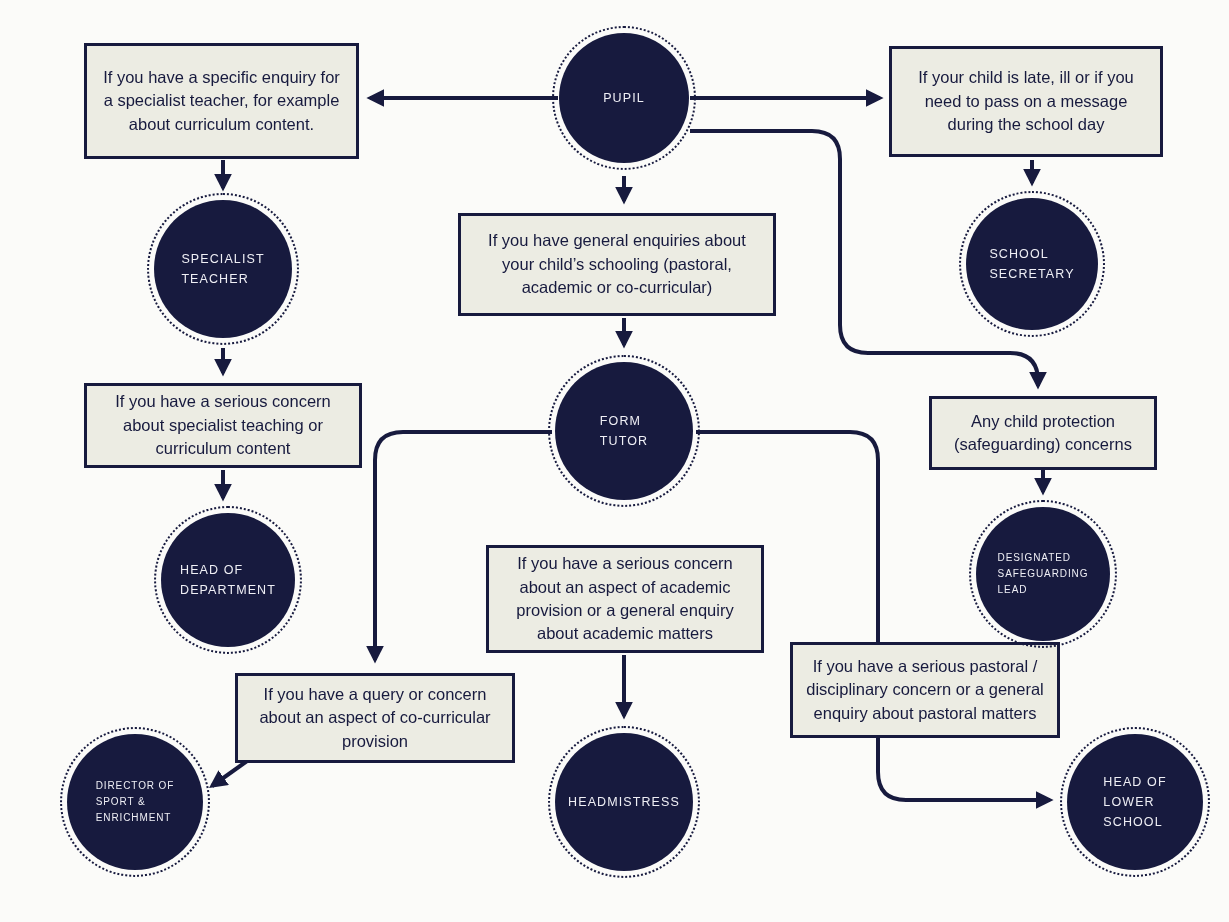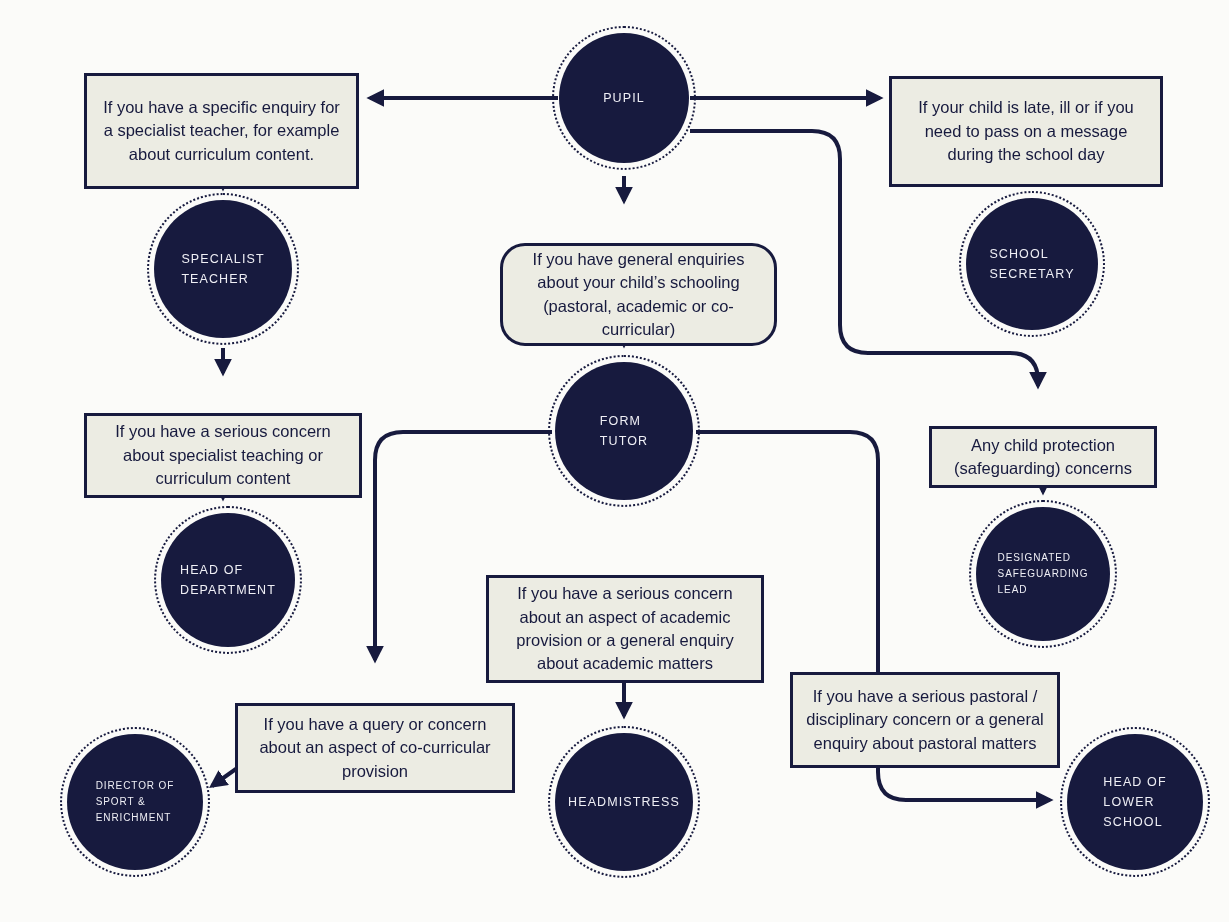--- a/index.html
+++ b/index.html
@@ -30,21 +30,20 @@
     position:absolute;
     z-index:2;
     background:var(--cream);
     border:3px solid var(--navy);
     color:var(--navy);
     display:flex;align-items:center;justify-content:center;
     text-align:center;
     font-size:16.5px;
     line-height:1.42;
     padding:6px 12px;
-    margin-top:30px;
   }
   .node{
     position:absolute;
     z-index:2;
     border:2.5px dotted var(--navy);
     border-radius:50%;
     padding:5px;
   }
   .node-inner{
     width:100%;height:100%;
@@ -88,29 +87,29 @@
   </svg>
 
   <div class="box" style="left:84px;top:43px;width:275px;height:116px;">
     <span>If you have a specific enquiry for a specialist teacher, for example about curriculum content.</span>
   </div>
 
   <div class="box" style="left:889px;top:46px;width:274px;height:111px;">
     <span>If your child is late, ill or if you need to pass on a message during the school day</span>
   </div>
 
-  <div class="box" style="left:500px;top:213px;width:277px;height:103px;border-radius:25px;">
+  <div class="box" style="left:458px;top:213px;width:318px;height:103px;">
     <span>If you have general enquiries about your child’s schooling (pastoral, academic or co-curricular)</span>
   </div>
 
   <div class="box" style="left:84px;top:383px;width:278px;height:85px;text-align:center;">
     <span>If you have a serious concern about specialist teaching or curriculum content</span>
   </div>
 
-  <div class="box" style="left:929px;top:396px;width:228px;height:62px;">
+  <div class="box" style="left:929px;top:396px;width:228px;height:74px;">
     <span>Any child protection (safeguarding) concerns</span>
   </div>
 
   <div class="box" style="left:235px;top:673px;width:280px;height:90px;">
     <span>If you have a query or concern about an aspect of co-curricular provision</span>
   </div>
 
   <div class="box" style="left:486px;top:545px;width:278px;height:108px;">
     <span>If you have a serious concern about an aspect of academic provision or a general enquiry about academic matters</span>
   </div>

